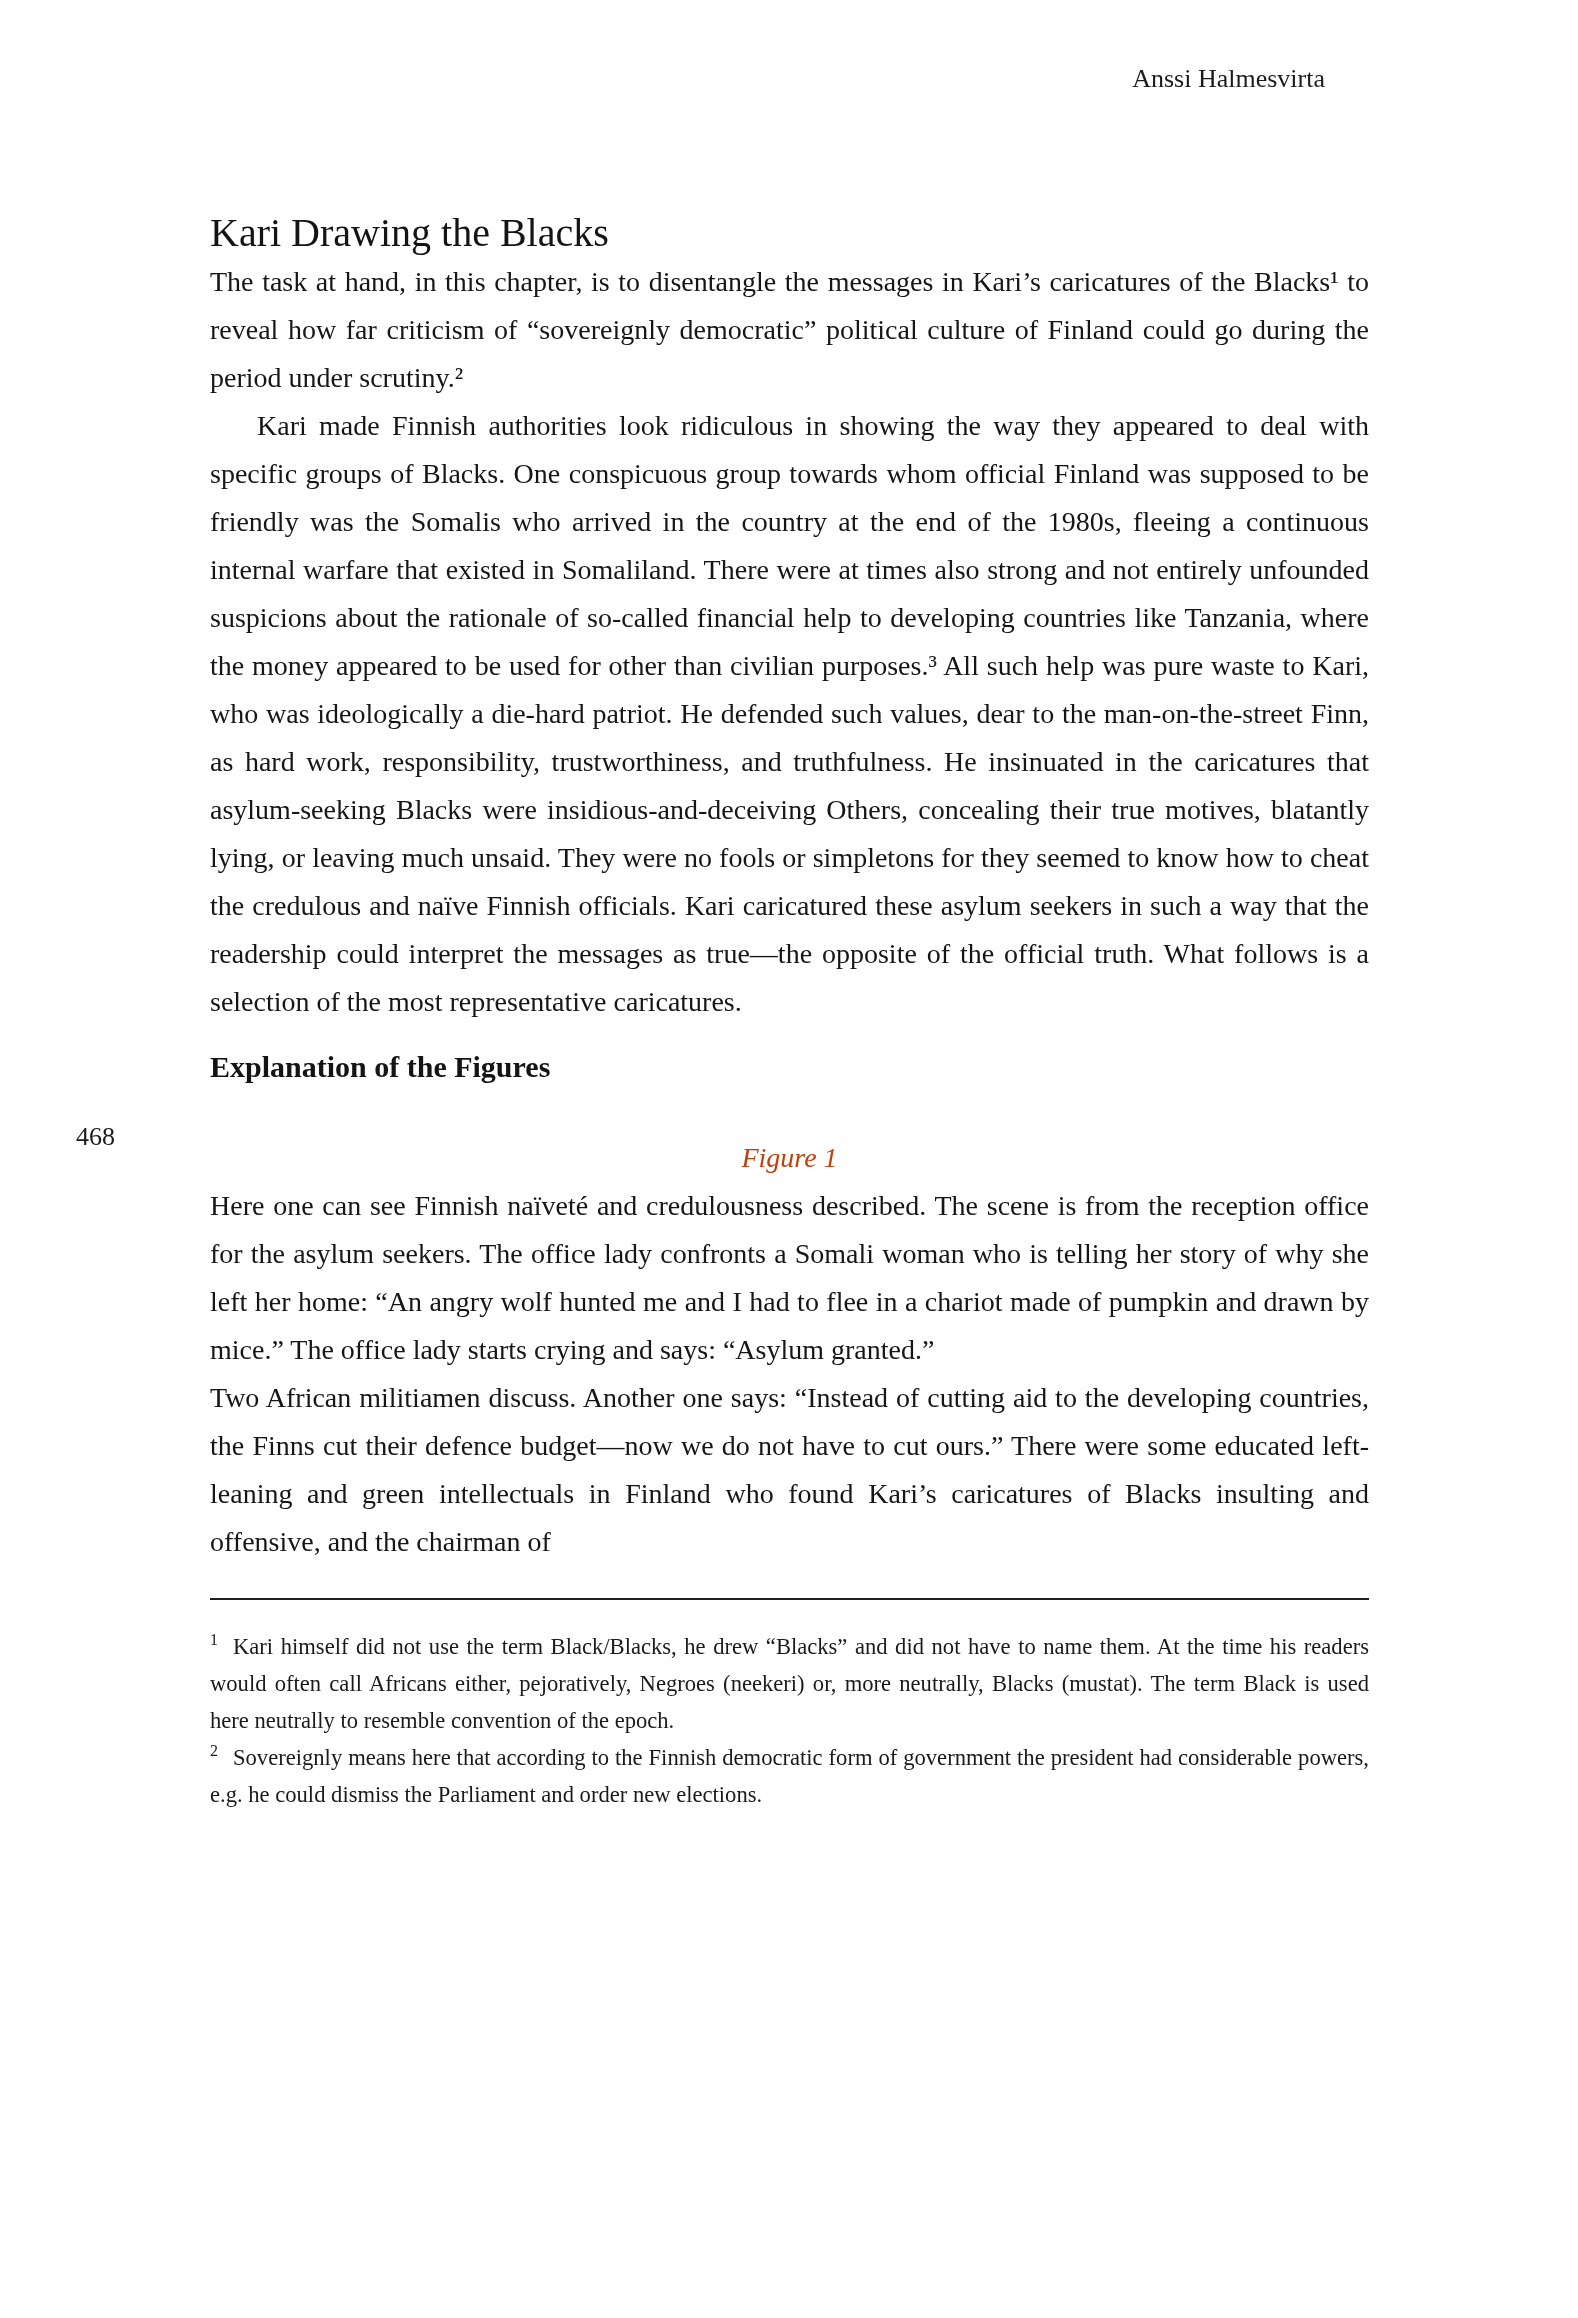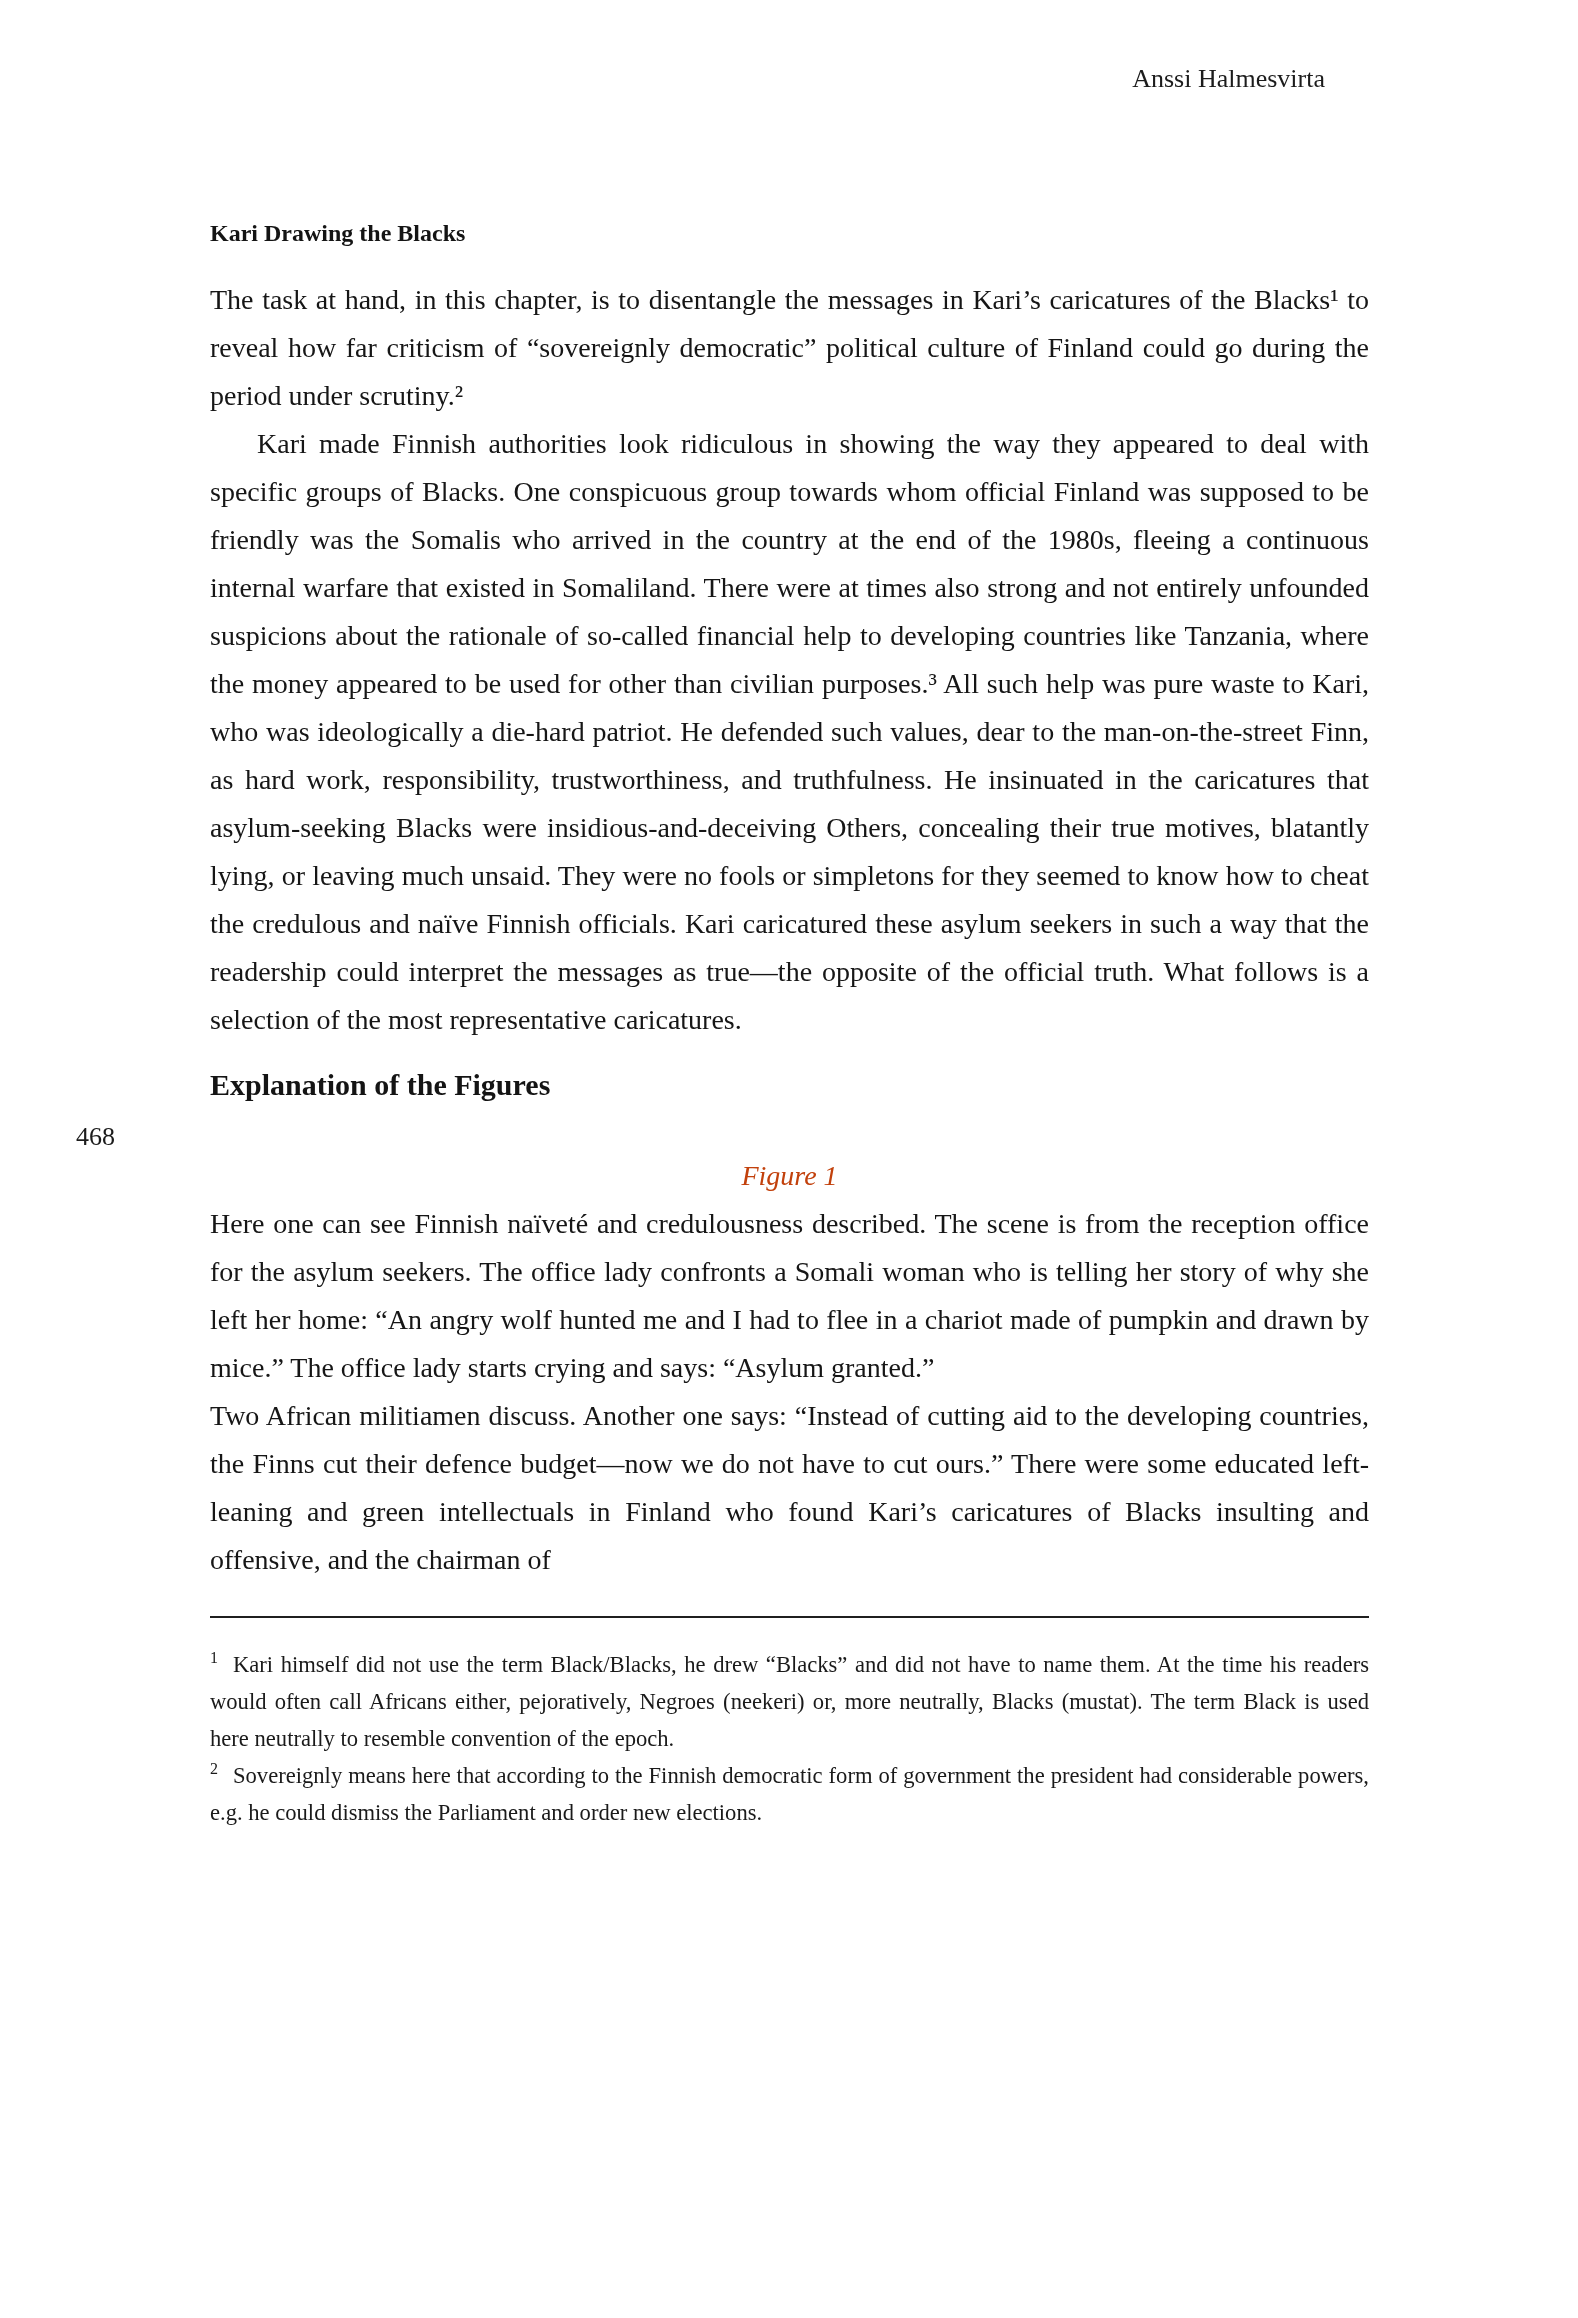--- a/index.html
+++ b/index.html
@@ -33,33 +33,33 @@
     color: #1c1c1c;
   }
   .column {
     position: absolute;
     left: 210px;
     top: 0;
     width: 1159px;
   }
   .chapter-heading {
     margin: 214px 0 0 0;
-    font-size: 24px;
-    font-weight: bold;
+    font-size: 40px;
+    font-weight: normal;
     line-height: 38px;
     color: #141414;
   }
   .body-par {
     margin: 0;
     font-size: 28px;
     line-height: 48px;
     text-align: justify;
     color: #161616;
   }
-  .first-par { margin-top: 24px; }
+  .first-par { margin-top: 6px; }
   .indent { text-indent: 47px; }
   .sub-heading {
     margin: 22px 0 0 0;
     font-size: 30px;
     font-weight: bold;
     line-height: 38px;
     color: #141414;
   }
   .figure-label {
     margin: 48px 0 0 0;

